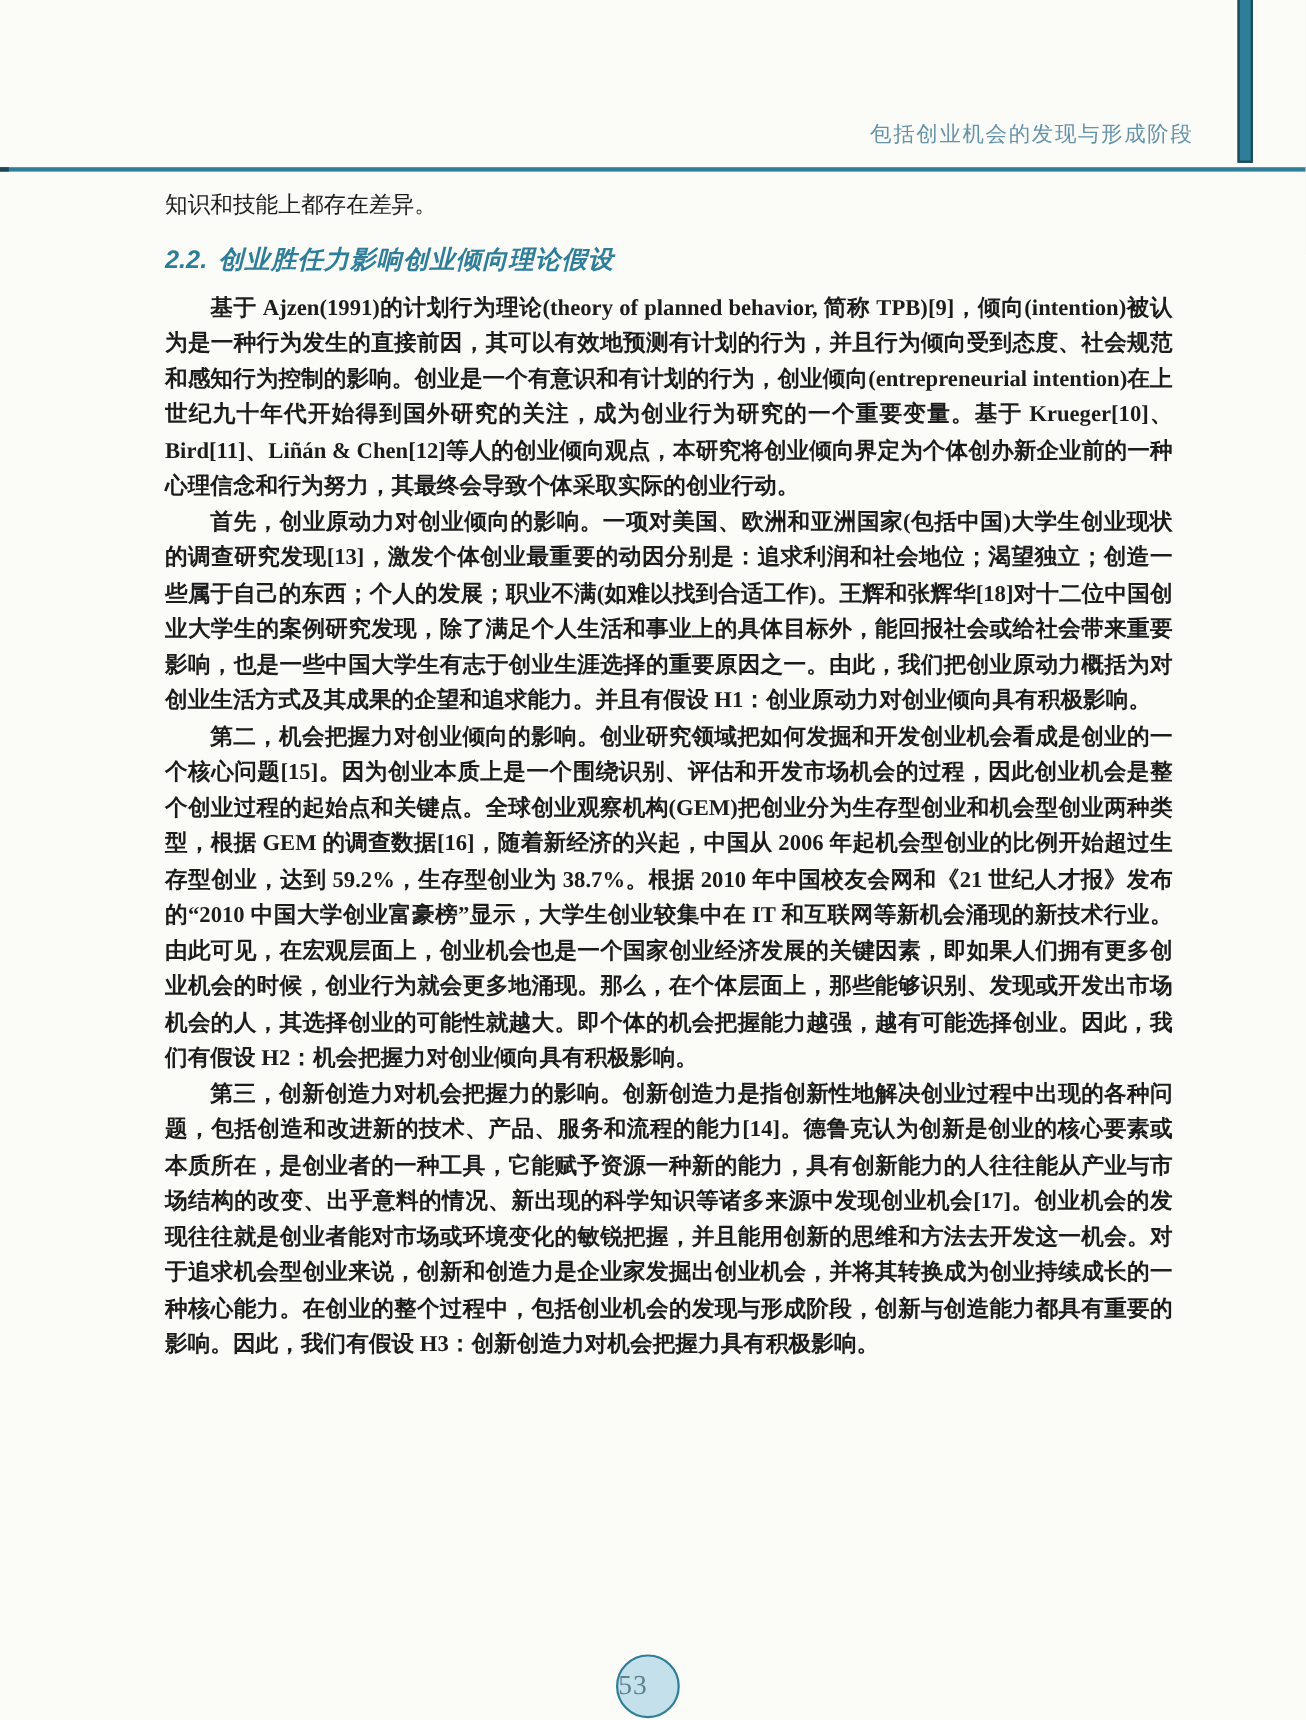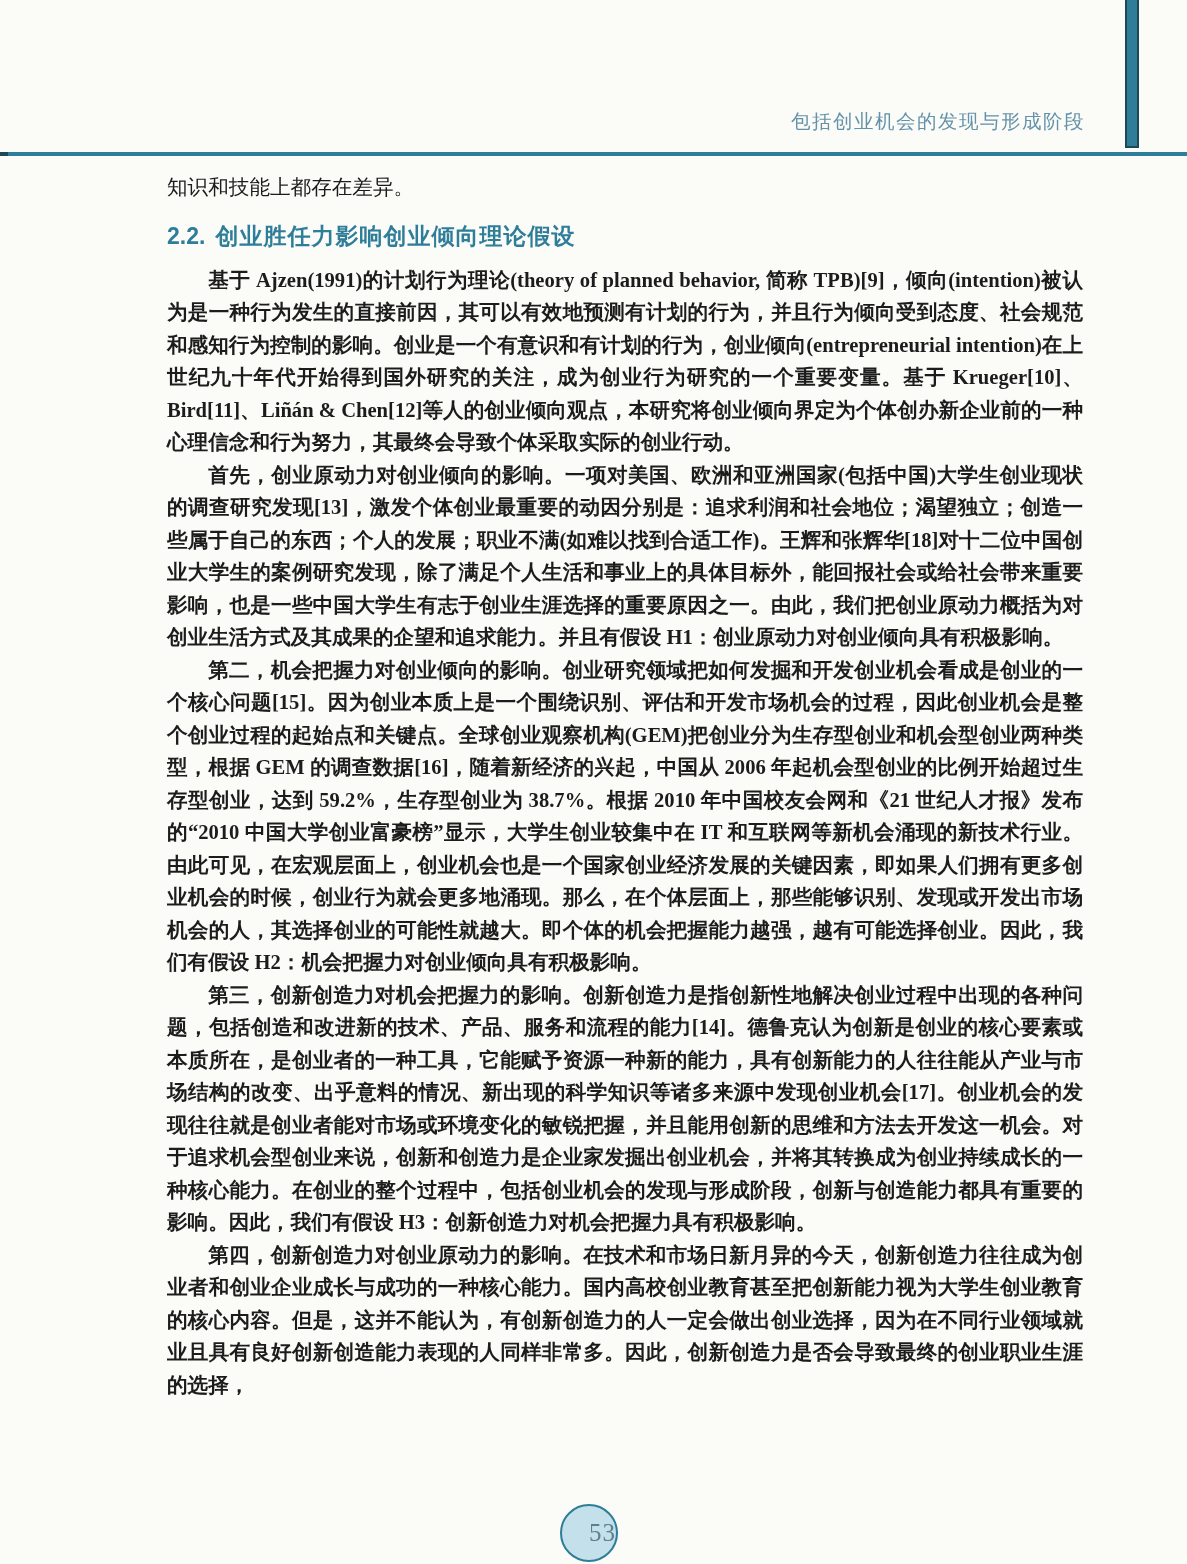--- a/index.html
+++ b/index.html
@@ -52,57 +52,58 @@
     left: 0;
     top: 0;
     width: 8px;
     height: 4px;
     background: var(--accent_dark, #1d4856);
   }
 
   
   .content {
     position: absolute;
-    left: 167px;
+    left: 150px;
     top: 171px;
     width: 916px;
     font-size: 20.6px;
     line-height: 32.5px;
     color: var(--body_text, #1c1c1c);
     text-align: justify;
   }
   .content p { margin: 0; }
   .carryover { text-indent: 0; }
   .body-para { text-indent: 2em; font-weight: bold; }
 
   .section-heading {
     margin: 15px 0 11px 0;
     font-family: "Liberation Sans", "DejaVu Sans", sans-serif;
     font-weight: 700;
     font-size: 23px;
     line-height: 34px;
     letter-spacing: 1px;
     color: var(--accent, #2e7e99);
     text-align: left;
+    font-style: italic;
   }
   .section-heading .num { margin-right: 10px; letter-spacing: 0; }
 
   
   .page-number-badge {
     position: absolute;
     left: 560px;
     top: 1504px;
     width: 54px;
     height: 54px;
     border-radius: 50%;
     background: var(--badge_fill, #c4e1eb);
     border: 2px solid var(--badge_border, #2f7e97);
     display: flex;
     align-items: center;
-    justify-content: flex-end;
+    justify-content: flex-start;
     box-sizing: content-box;
   }
   .page-number-badge span {
     font-size: 25px;
     color: var(--badge_text, #5e7f8c);
     letter-spacing: 1px;
   }
 </style>
 </head>
 <body>
@@ -120,21 +121,20 @@
   <div class="content">
 
     <p class="carryover">知识和技能上都存在差异。</p>
 
     <h2 class="section-heading"><span class="num">2.2.</span><span>创业胜任力影响创业倾向理论假设</span></h2>
 
     <p class="body-para">基于 Ajzen(1991)的计划行为理论(theory of planned behavior, 简称 TPB)[9]，倾向(intention)被认为是一种行为发生的直接前因，其可以有效地预测有计划的行为，并且行为倾向受到态度、社会规范和感知行为控制的影响。创业是一个有意识和有计划的行为，创业倾向(entrepreneurial intention)在上世纪九十年代开始得到国外研究的关注，成为创业行为研究的一个重要变量。基于 Krueger[10]、Bird[11]、Liñán &amp; Chen[12]等人的创业倾向观点，本研究将创业倾向界定为个体创办新企业前的一种心理信念和行为努力，其最终会导致个体采取实际的创业行动。</p>
     <p class="body-para">首先，创业原动力对创业倾向的影响。一项对美国、欧洲和亚洲国家(包括中国)大学生创业现状的调查研究发现[13]，激发个体创业最重要的动因分别是：追求利润和社会地位；渴望独立；创造一些属于自己的东西；个人的发展；职业不满(如难以找到合适工作)。王辉和张辉华[18]对十二位中国创业大学生的案例研究发现，除了满足个人生活和事业上的具体目标外，能回报社会或给社会带来重要影响，也是一些中国大学生有志于创业生涯选择的重要原因之一。由此，我们把创业原动力概括为对创业生活方式及其成果的企望和追求能力。并且有假设 H1：创业原动力对创业倾向具有积极影响。</p>
     <p class="body-para">第二，机会把握力对创业倾向的影响。创业研究领域把如何发掘和开发创业机会看成是创业的一个核心问题[15]。因为创业本质上是一个围绕识别、评估和开发市场机会的过程，因此创业机会是整个创业过程的起始点和关键点。全球创业观察机构(GEM)把创业分为生存型创业和机会型创业两种类型，根据 GEM 的调查数据[16]，随着新经济的兴起，中国从 2006 年起机会型创业的比例开始超过生存型创业，达到 59.2%，生存型创业为 38.7%。根据 2010 年中国校友会网和《21 世纪人才报》发布的“2010 中国大学创业富豪榜”显示，大学生创业较集中在 IT 和互联网等新机会涌现的新技术行业。由此可见，在宏观层面上，创业机会也是一个国家创业经济发展的关键因素，即如果人们拥有更多创业机会的时候，创业行为就会更多地涌现。那么，在个体层面上，那些能够识别、发现或开发出市场机会的人，其选择创业的可能性就越大。即个体的机会把握能力越强，越有可能选择创业。因此，我们有假设 H2：机会把握力对创业倾向具有积极影响。</p>
     <p class="body-para">第三，创新创造力对机会把握力的影响。创新创造力是指创新性地解决创业过程中出现的各种问题，包括创造和改进新的技术、产品、服务和流程的能力[14]。德鲁克认为创新是创业的核心要素或本质所在，是创业者的一种工具，它能赋予资源一种新的能力，具有创新能力的人往往能从产业与市场结构的改变、出乎意料的情况、新出现的科学知识等诸多来源中发现创业机会[17]。创业机会的发现往往就是创业者能对市场或环境变化的敏锐把握，并且能用创新的思维和方法去开发这一机会。对于追求机会型创业来说，创新和创造力是企业家发掘出创业机会，并将其转换成为创业持续成长的一种核心能力。在创业的整个过程中，包括创业机会的发现与形成阶段，创新与创造能力都具有重要的影响。因此，我们有假设 H3：创新创造力对机会把握力具有积极影响。</p>
-    <p class="body-para">第四，创新创造力对创业原动力的影响。在技术和市场日新月异的今天，创新创造力往往成为创业者和创业企业成长与成功的一种核心能力。国内高校创业教育甚至把创新能力视为大学生创业教育的核心内容。但是，这并不能认为，有创新创造力的人一定会做出创业选择，因为在不同行业领域就业且具有良好创新创造能力表现的人同样非常多。因此，创新创造力是否会导致最终的创业职业生涯的选择，</p>
 
   </div>
 
   <div class="page-number-badge">
     <span>53</span>
   </div>
 
 </div>
 
 </body></html>

